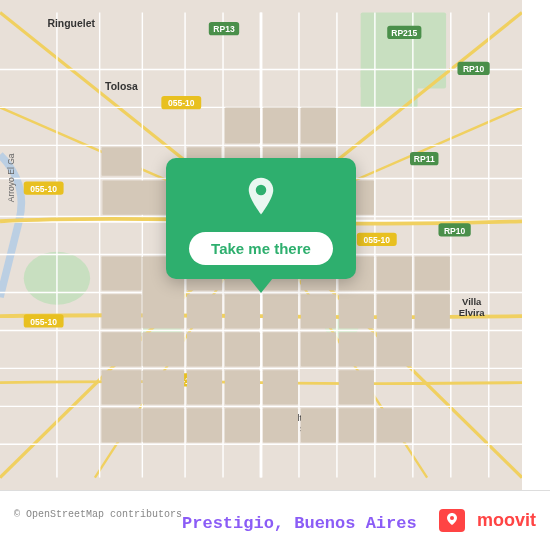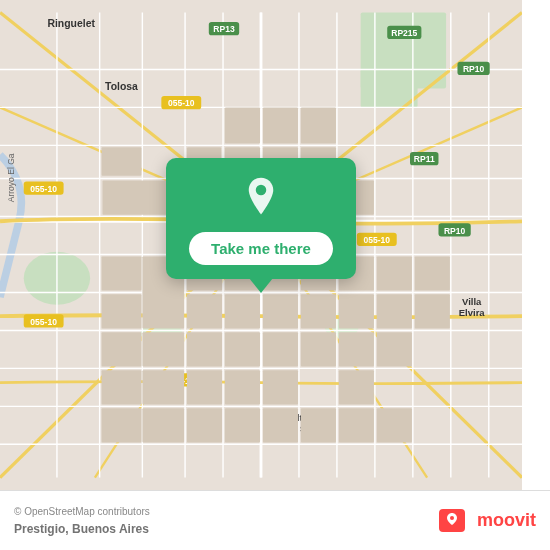--- a/index.html
+++ b/index.html
@@ -84,33 +84,33 @@
       align-items: center;
       padding: 0 14px;
       border-top: 1px solid #ddd;
       position: absolute;
       bottom: 0;
       left: 0;
     }
 
     #location-info {
       display: flex;
-      flex-direction: column;
       flex: 1;
+      font-family: Liberation Mono, monospace;
     }
 
     #osm-credit {
       font-size: 10px;
       color: #888;
     }
 
     #location-name {
-      font-size: 12px;
-      font-weight: bold;
-      color: #737373;
+      font-size: 17px;
+      font-weight: bold;
+      color: #8b5cf6;
       margin-top: 5px;
     }
 
     #moovit-logo {
       display: flex;
       align-items: center;
       gap: 12px;
     }
 
     .moovit-m {

